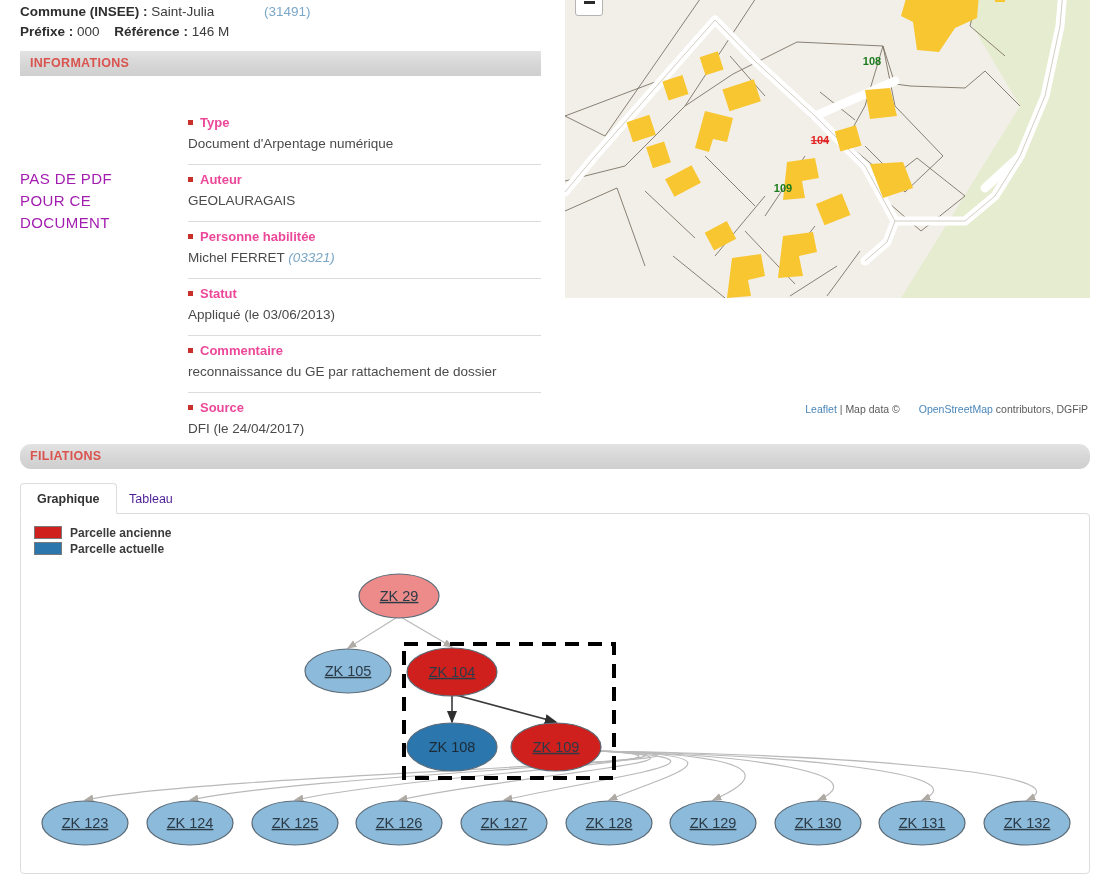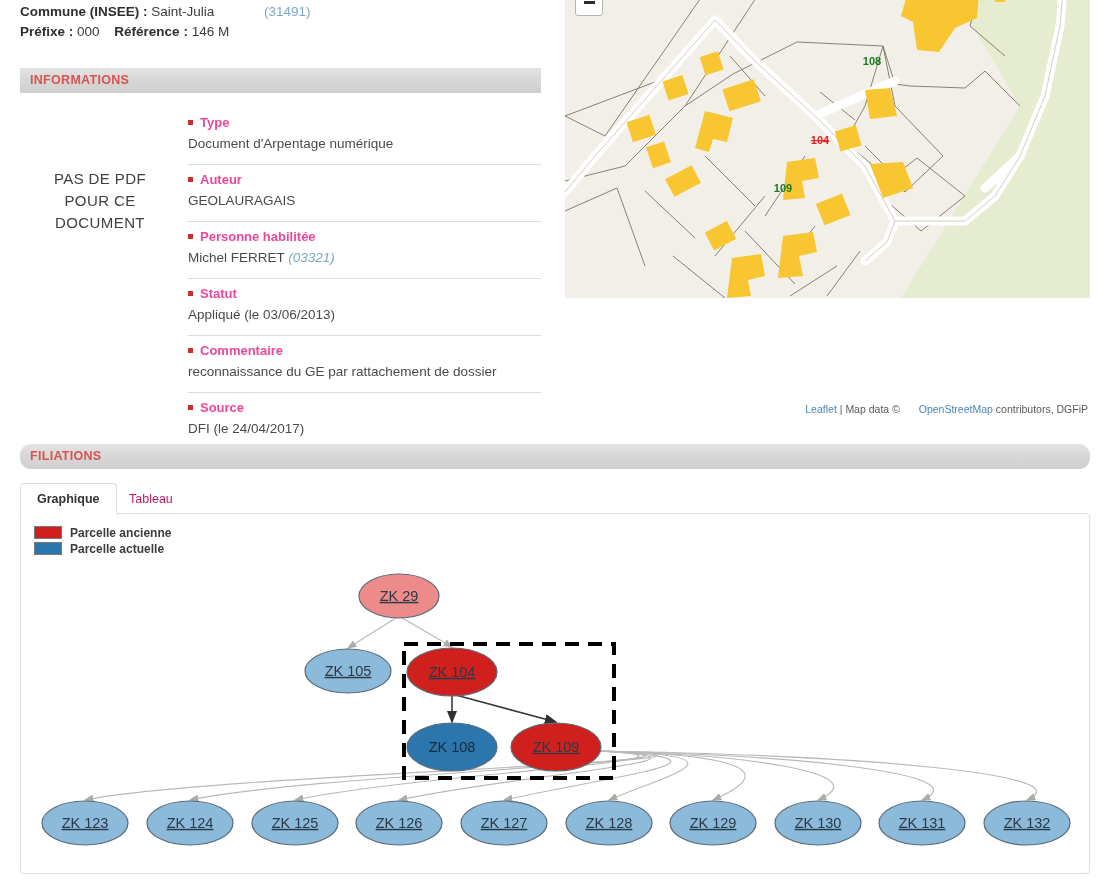--- a/index.html
+++ b/index.html
@@ -15,27 +15,27 @@
   .ident .code{color:#7ba7c7;margin-left:46px;}
   .sp{display:inline-block;width:11px;}
 
   
   .bar{
     position:absolute;height:25px;line-height:25px;
     background:linear-gradient(to bottom,#e3e3e3 0%,#d6d6d6 55%,#cfcfcf 100%);
     color:#d9534f;font-weight:bold;font-size:12.5px;letter-spacing:.3px;
     padding-left:10px;box-sizing:border-box;
   }
-  #bar-info{left:20px;top:68px;width:521px;}
+  #bar-info{left:20px;top:51px;width:521px;}
   #bar-fil{left:20px;top:444px;width:1070px;border-radius:11px;}
 
   
   .pdfnote{
-    position:absolute;left:20px;top:168px;width:160px;text-align:center;
-    color:#404040;font-size:15px;line-height:22px;letter-spacing:.4px;
+    position:absolute;left:20px;top:168px;width:160px;
+    color:#a21caf;font-size:15px;line-height:22px;letter-spacing:.4px;
   }
 
   
   .infolist{position:absolute;left:188px;top:108px;width:353px;}
   .irow{border-bottom:1px solid #dcdcdc;padding:0 0 10px 0;margin-bottom:0;}
   .irow:last-child{border-bottom:none;}
   .ilabel{font-weight:bold;color:#ec4899;font-size:13px;line-height:18px;padding-top:6px;}
   .ilabel .bullet{display:inline-block;width:5px;height:5px;background:#c9302c;vertical-align:middle;margin-right:7px;position:relative;top:-1px;}
   .ival{font-size:13.5px;color:#4a4a4a;line-height:21px;padding-top:1px;}
   .ival .code{color:#7ba7c7;font-style:italic;}
@@ -58,21 +58,21 @@
   
   .tabs{position:absolute;left:20px;top:483px;height:31px;}
   .tab{
     position:absolute;top:0;height:31px;line-height:31px;padding:0 16px;
     font-size:12.5px;box-sizing:border-box;cursor:pointer;
   }
   .tab.active{
     left:0;background:#fff;border:1px solid #dddddd;border-bottom:1px solid #fff;
     border-radius:4px 4px 0 0;color:#333;font-weight:bold;z-index:3;
   }
-  .tab.inactive{left:92px;color:#be185d;border:1px solid transparent;}
+  .tab.inactive{left:92px;color:#4c1d95;border:1px solid transparent;}
   .panel{
     position:absolute;left:20px;top:513px;width:1070px;height:361px;
     background:#fff;border:1px solid #dddddd;border-radius:0 4px 4px 4px;box-sizing:border-box;
   }
 
   
   .legend{position:absolute;left:13px;top:12px;}
   .lgrow{height:15px;line-height:15px;display:flex;align-items:flex-start;margin-bottom:1px;}
   .swatch{width:28px;height:13px;display:inline-block;margin-right:8px;border:1px solid #7a7a7a;box-sizing:border-box;}
   .lgtxt{font-size:12px;font-weight:bold;color:#3b3b3b;}

